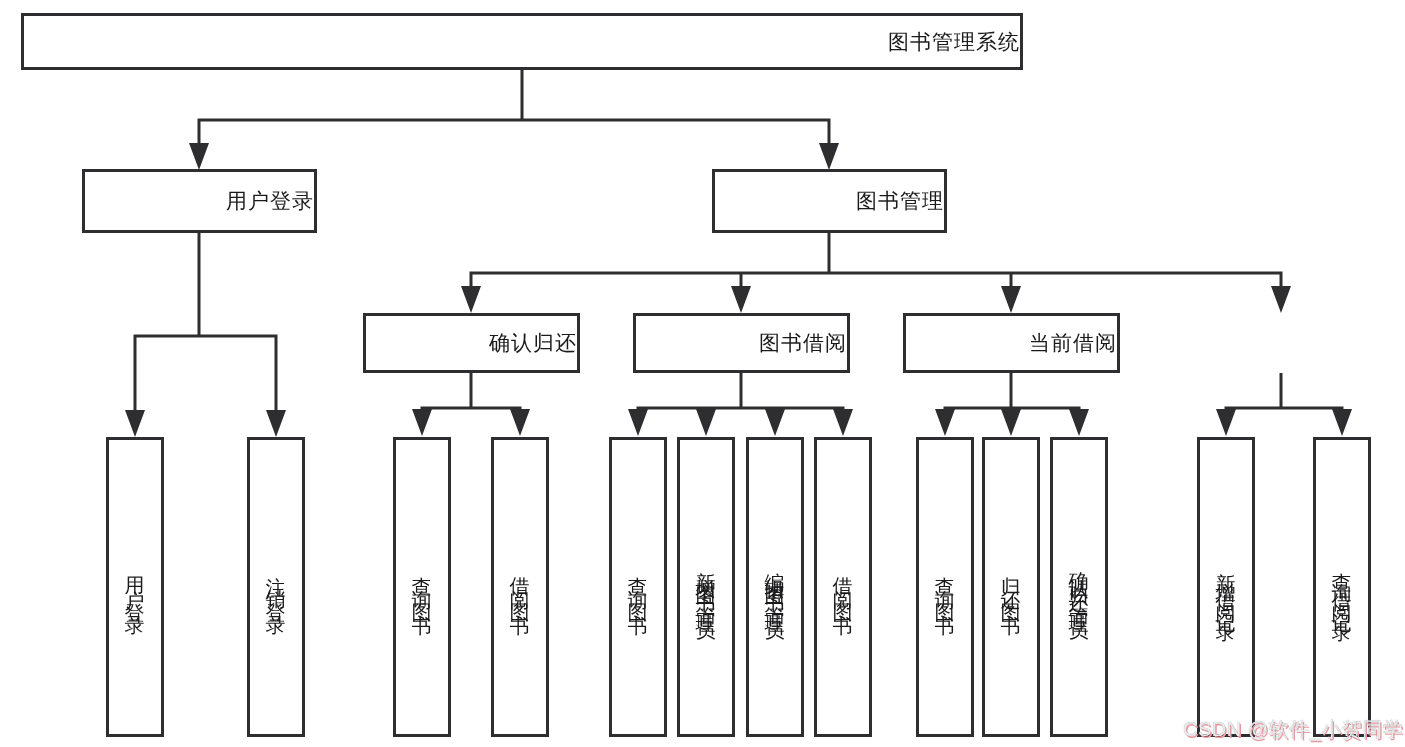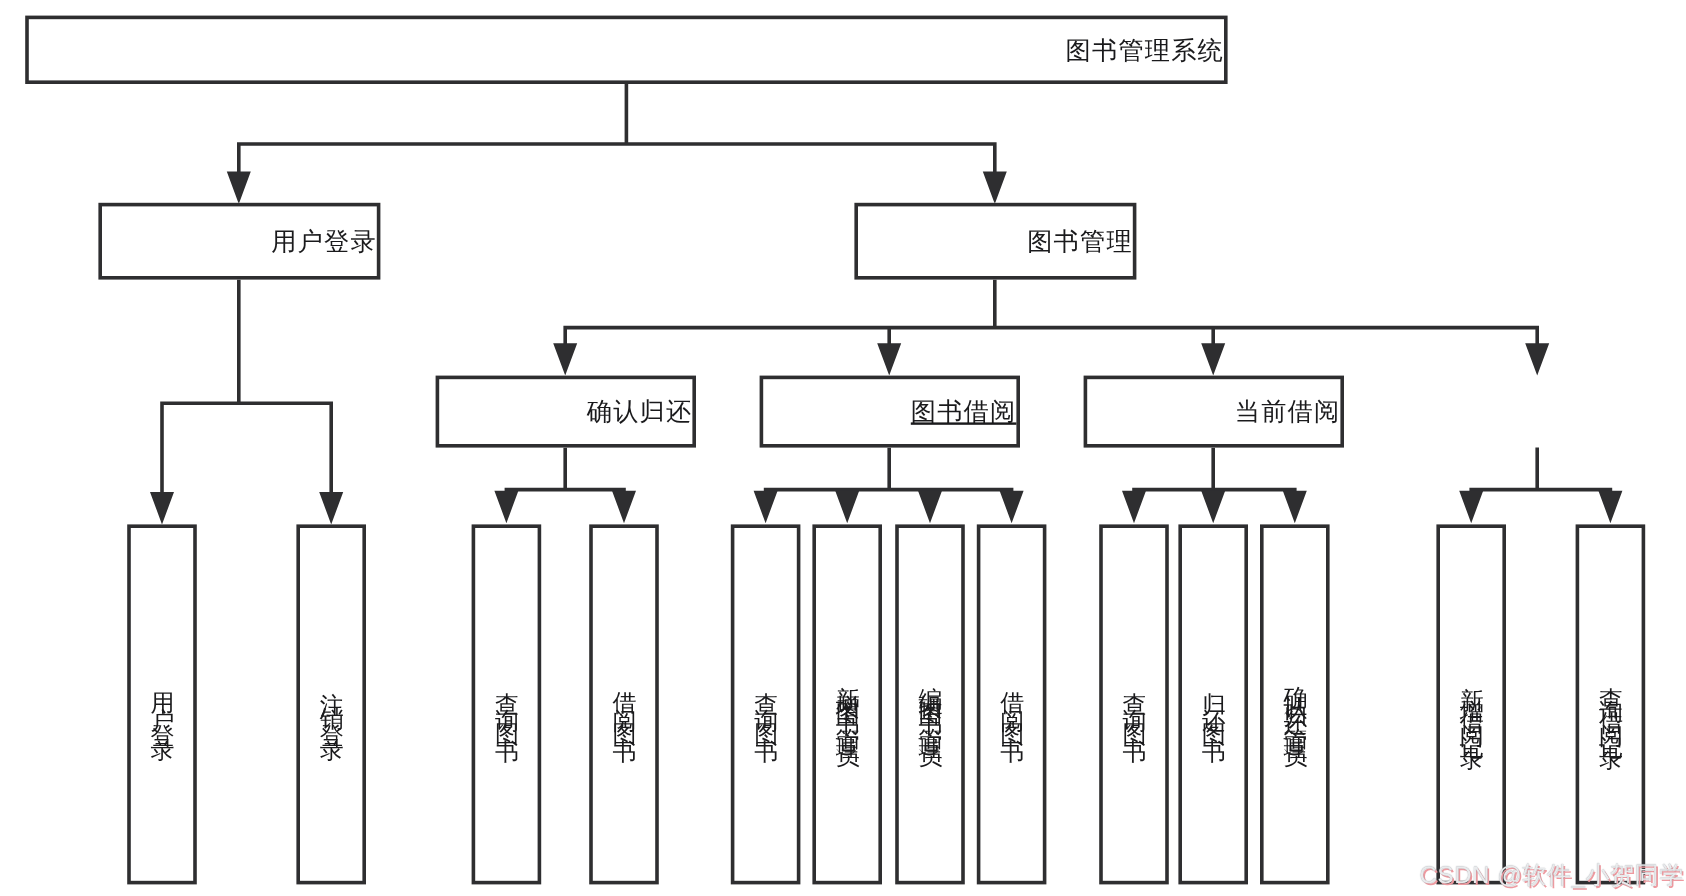--- a/index.html
+++ b/index.html
@@ -97,21 +97,21 @@
   <div class="node" style="left:82px; top:169px; width:235px; height:64px;">
     <span>用户登录</span>
   </div>
   <div class="node" style="left:712px; top:169px; width:235px; height:64px;padding-left:24px;">
     <span>图书管理</span>
   </div>
 
   <div class="node" style="left:363px; top:313px; width:217px; height:60px;">
     <span>确认归还</span>
   </div>
-  <div class="node" style="left:633px; top:313px; width:217px; height:60px;text-decoration:underline;">
+  <div class="node" style="left:633px; top:313px; width:217px; height:60px;">
     <span>图书借阅</span>
   </div>
   <div class="node" style="left:903px; top:313px; width:217px; height:60px;padding-left:12px;">
     <span>当前借阅</span>
   </div>
 
   <div class="leaf" style="left:106px;">
     <span class="leaf-text">用户登录</span>
   </div>
   <div class="leaf" style="left:247px;">

